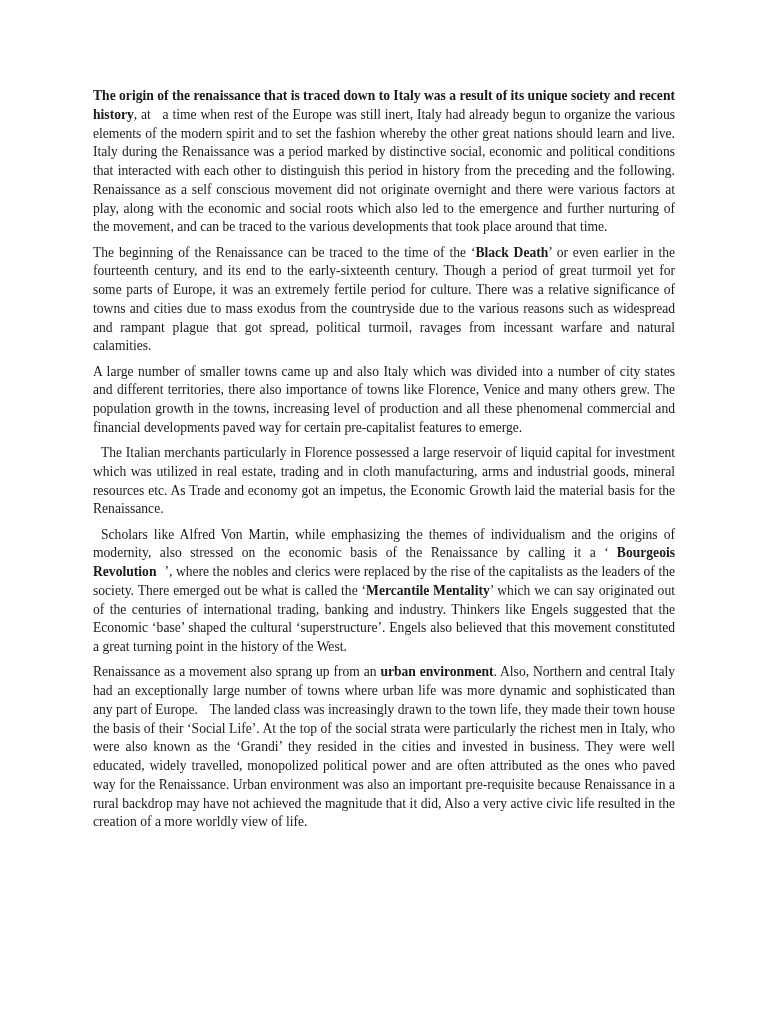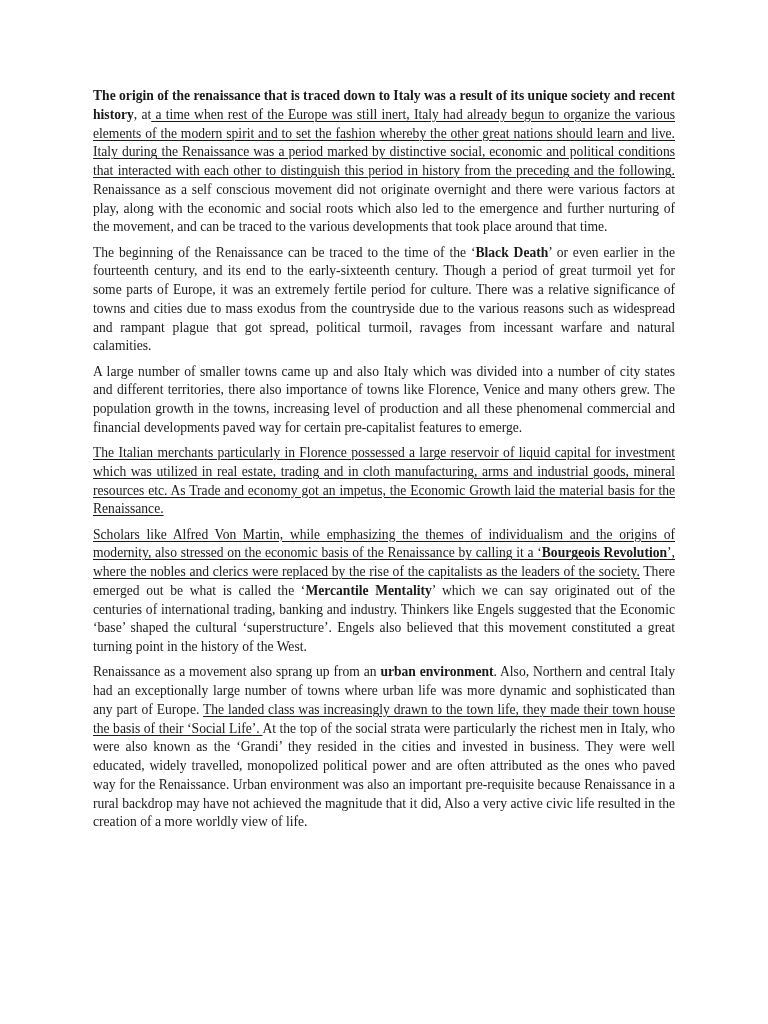--- a/index.html
+++ b/index.html
@@ -21,21 +21,21 @@
       font-family: "Liberation Serif", "DejaVu Serif", serif;
       font-size: 13.6px;
       line-height: 18.75px;
       color: #1a1a1a;
     }
     .para {
       margin: 0 0 6.5px 0;
       text-align: justify;
       text-justify: inter-word;
     }
-    .u { text-decoration: underline; text-underline-offset: 2px; text-decoration-thickness: 1px; }
+    .u { text-underline-offset: 2px; text-decoration-thickness: 1px; margin-left: 8px; }
     .b { font-weight: bold; }
   </style>
 </head>
 <body>
 
 <div class="page">
 
   <p class="para">
     <span class="b">The origin of the renaissance that is traced down to Italy  was a result of its unique society and recent history</span><span>, at</span><span class="u"> a time when rest of the Europe was still inert, Italy had already begun to organize the various elements of the modern spirit and to set the fashion whereby the other great nations should learn and live. Italy during the Renaissance was a period marked by distinctive social, economic and political conditions that interacted with each other to distinguish this period in history from the preceding and the following.</span><span> Renaissance as a self conscious movement did not originate overnight and there were various factors at play, along with the economic and social roots which also led to the emergence and further nurturing of the movement, and can be traced to the various developments that took place around that time.</span>
   </p>

